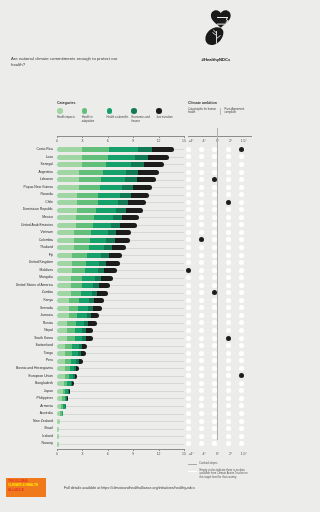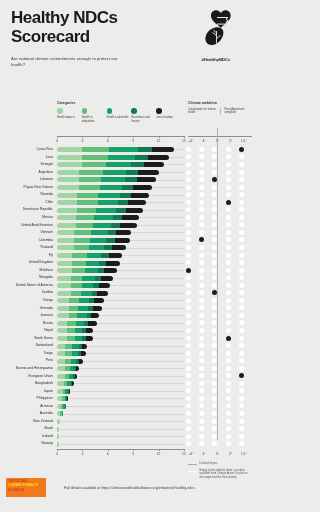--- a/index.html
+++ b/index.html
@@ -93,22 +93,21 @@
     font-size:3.6px;color:#3a3a3a;
   }
 </style>
 </head>
 <body>
 
 <div class="wrap">
 
   <div class="header">
     <div class="title">
-      <span>Healthy NDCs</span><br>
-      <span>Scorecard</span>
+      <br>
     </div>
     <div class="subtitle">Are national climate commitments enough to protect our health?</div>
 
     <div class="brandmark">
       <svg width="40" height="40" viewBox="0 0 40 40">
         <path d="M22.5 2.2c-2.2 0-3.9 1.3-4.7 3.1-0.8-1.8-2.5-3.1-4.7-3.1-3 0-5.2 2.3-5.2 5.4 0 5 5.4 8.3 9.9 12.1 4.5-3.8 9.9-7.1 9.9-12.1 0-3.1-2.2-5.4-5.2-5.4z" fill="#1a1a1a" transform="translate(7,0)"></path>
         <path d="M14 9.5h11l-2 1.8 2.2 1.6-2.4 1.5 2.1 1.7h-11" fill="none" stroke="#ececeb" stroke-width="1" transform="translate(7,0)"></path>
         <path d="M14 20.5c-6 1.5-9.6 6.5-9.6 11.6 0 3.3 2.6 5.9 5.9 5.9 5.4 0 10.6-4.4 12-11.1 0.9-4.3-2.3-7.6-8.3-6.4z" fill="#1a1a1a" transform="translate(5,-1)"></path>
         <g stroke="#ececeb" stroke-width="0.9" fill="none" transform="translate(5,-1)">
           <path d="M15.5 36.5 L15.5 24"></path>

